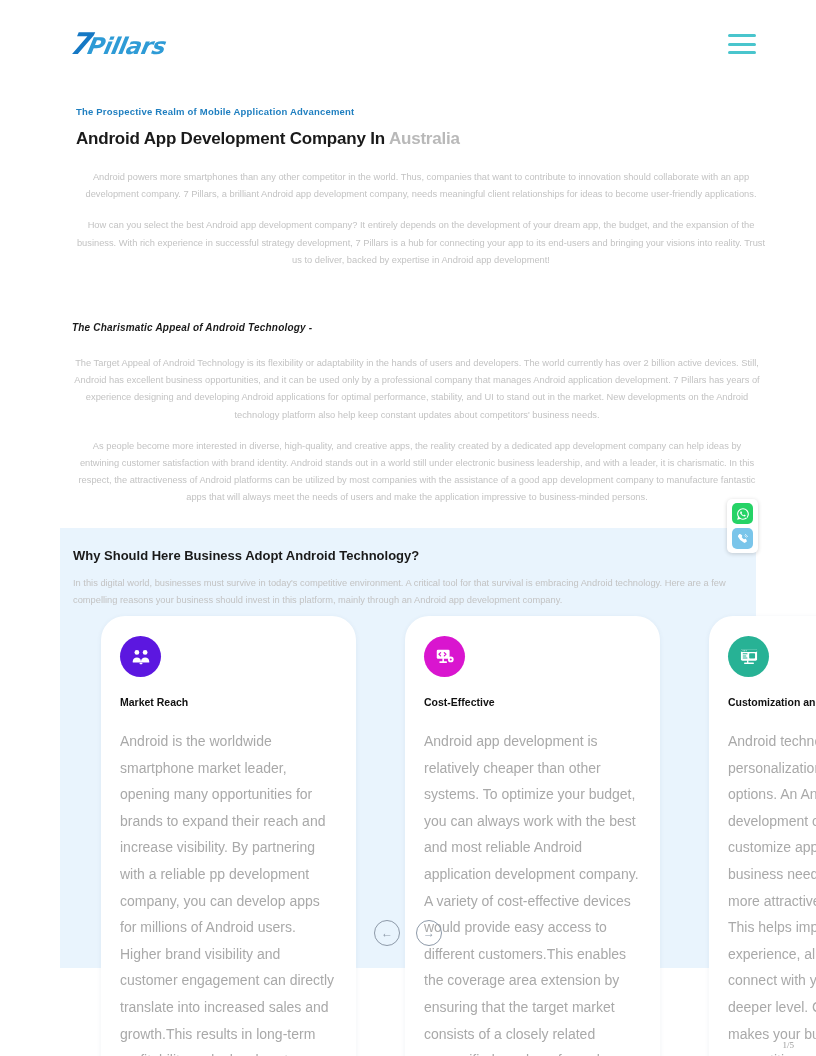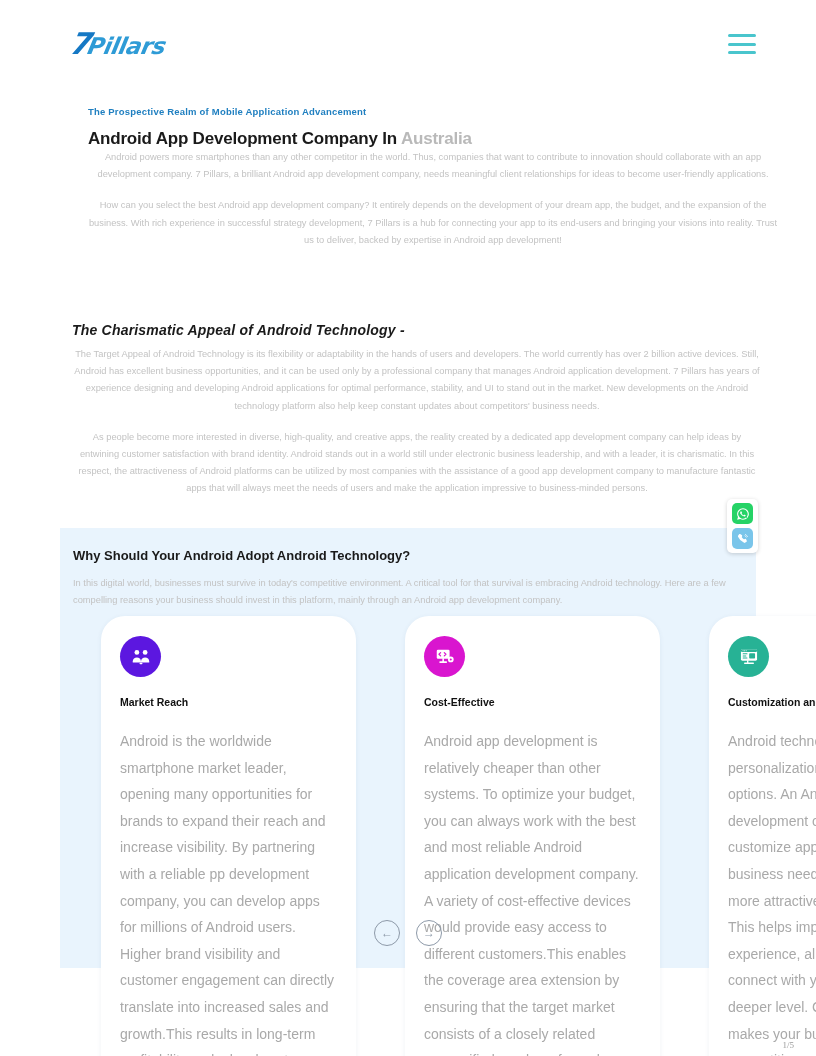--- a/index.html
+++ b/index.html
@@ -70,37 +70,38 @@
     height: 3px;
     width: 100%;
     background: #49c5cd;
     border-radius: 2px;
   }
 
   
   .hero {
     position: absolute;
     top: 106px;
-    left: 88px;
+    left: 76px;
     width: 690px;
   }
 
   .eyebrow {
     font-size: 9.5px;
     font-weight: bold;
     color: #1f7fc0;
     letter-spacing: 0.2px;
     margin-bottom: 12px;
   }
 
   .hero-title {
     font-size: 17px;
     font-weight: bold;
     color: #1a1a1a;
     letter-spacing: -0.2px;
+    margin-bottom: 20px;
   }
   .hero-title .muted {
     color: #b9b9b9;
     font-weight: bold;
   }
 
   .body-p {
     font-size: 9.3px;
     line-height: 1.85;
     color: #c3c3c3;
@@ -135,25 +136,25 @@
   }
 
   
   .charisma {
     position: absolute;
     top: 322px;
     left: 72px;
     width: 690px;
   }
   .charisma-title {
-    font-size: 14px;
+    font-size: 10px;
     font-style: italic;
     font-weight: bold;
     color: #1a1a1a;
-    margin-bottom: 8px;
+    margin-bottom: 22px;
     letter-spacing: 0.2px;
   }
 
   
   .blue-panel {
     position: absolute;
     top: 528px;
     left: 60px;
     width: 696px;
     height: 440px;
@@ -314,21 +315,21 @@
   </div>
 
   <div class="charisma">
     <h2 class="charisma-title">The Charismatic Appeal of Android Technology -</h2>
     <p class="body-p">The Target Appeal of Android Technology is its flexibility or adaptability in the hands of users and developers. The world currently has over 2 billion active devices. Still, Android has excellent business opportunities, and it can be used only by a professional company that manages Android application development. 7 Pillars has years of experience designing and developing Android applications for optimal performance, stability, and UI to stand out in the market. New developments on the Android technology platform also help keep constant updates about competitors' business needs.</p>
     <p class="body-p">As people become more interested in diverse, high-quality, and creative apps, the reality created by a dedicated app development company can help ideas by entwining customer satisfaction with brand identity. Android stands out in a world still under electronic business leadership, and with a leader, it is charismatic. In this respect, the attractiveness of Android platforms can be utilized by most companies with the assistance of a good app development company to manufacture fantastic apps that will always meet the needs of users and make the application impressive to business-minded persons.</p>
   </div>
 
   <div class="blue-panel">
     <div class="panel-inner">
-      <h2 class="panel-title">Why Should Your Android Adopt Android Technology?</h2>
+      <h2 class="panel-title">Why Should Here Business Adopt Android Technology?</h2>
       <p class="panel-sub">In this digital world, businesses must survive in today's competitive environment. A critical tool for that survival is embracing Android technology. Here are a few compelling reasons your business should invest in this platform, mainly through an Android app development company.</p>
     </div>
 
     <div class="cards-row">
 
       <div class="card">
         <div class="card-icon" style="background:#5c17e0">
           <svg width="22" height="22" viewBox="0 0 24 24" fill="#ffffff">
             <circle cx="7.5" cy="7" r="2.6"></circle>
             <circle cx="16.5" cy="7" r="2.6"></circle>

